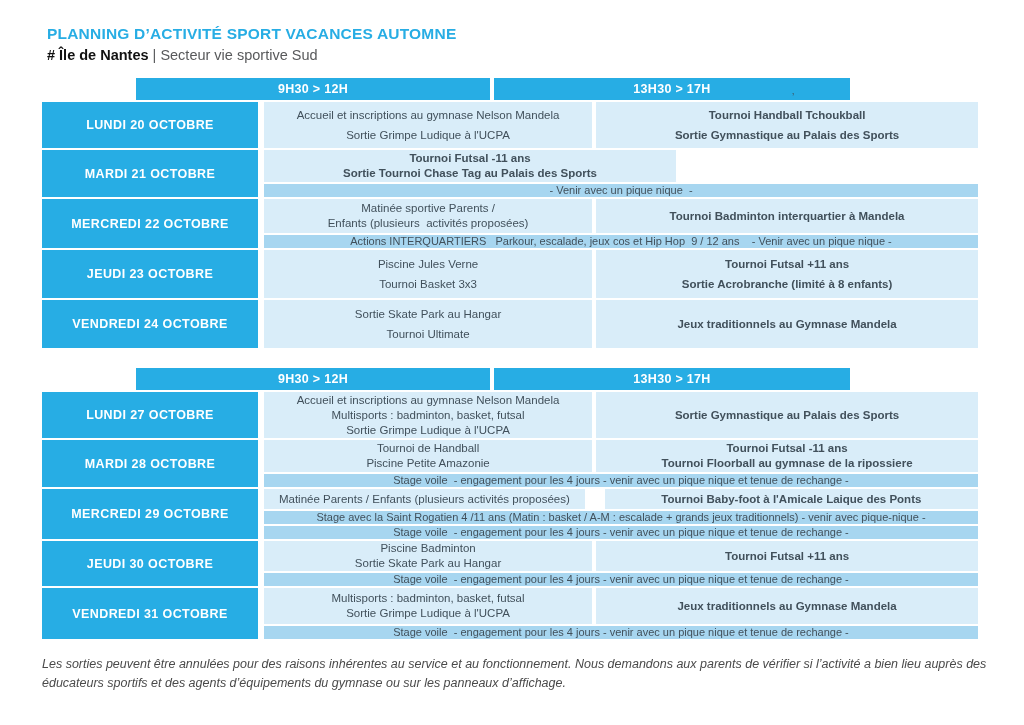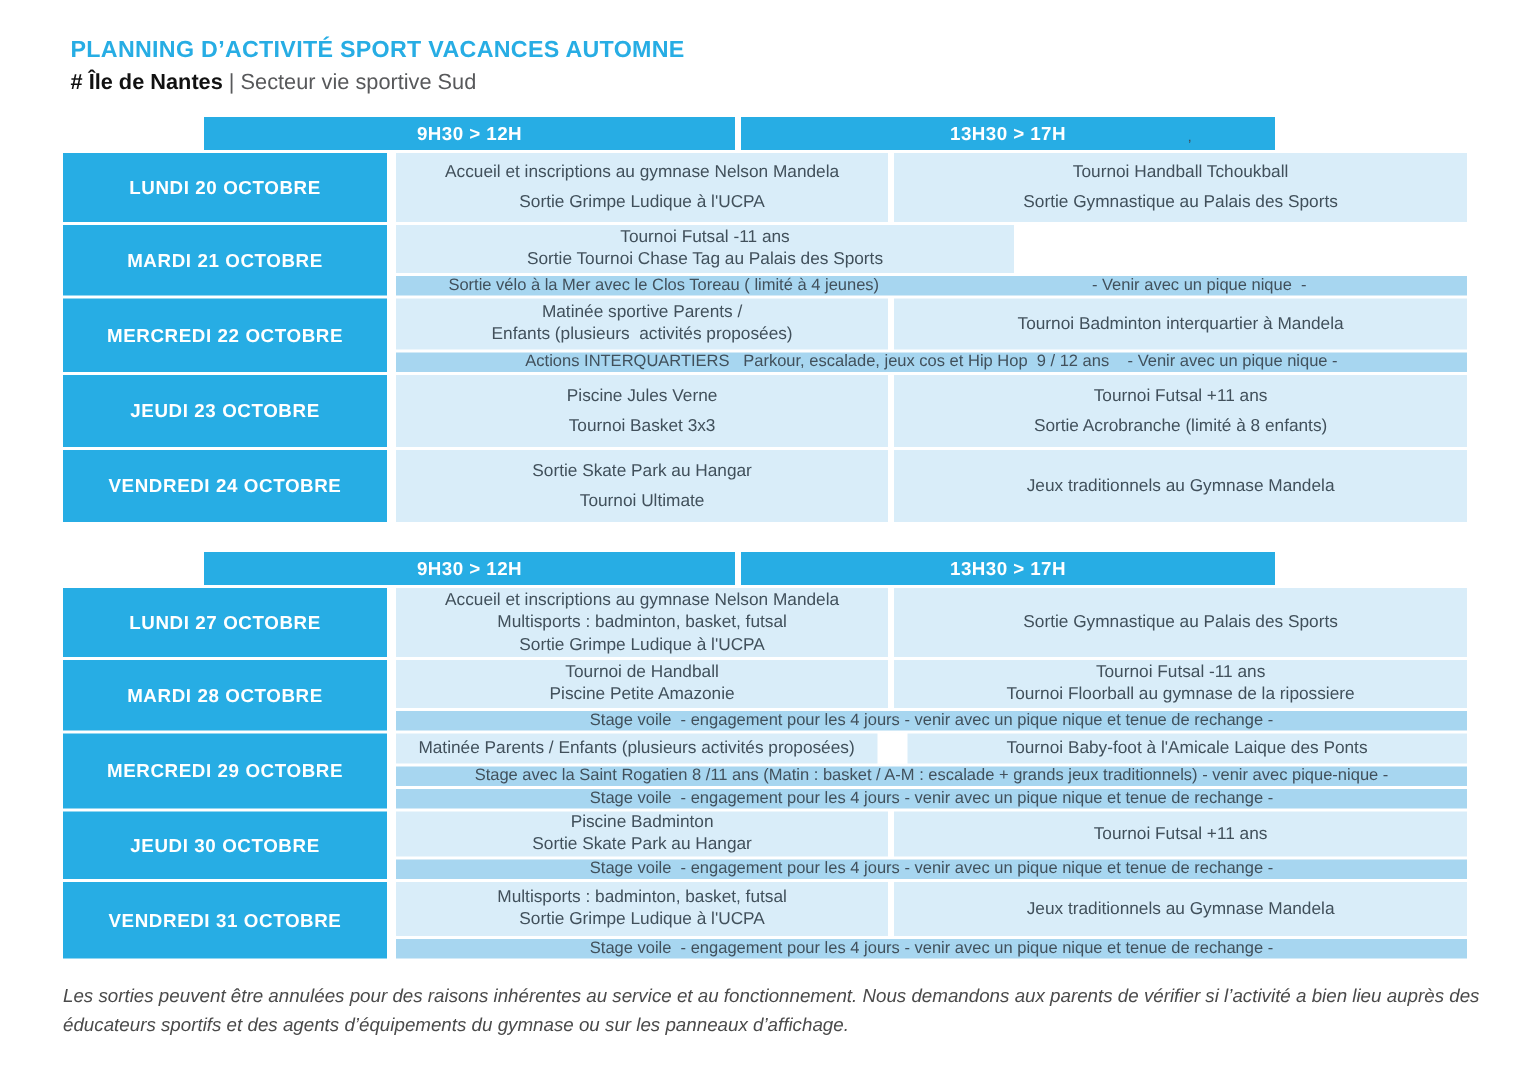--- a/index.html
+++ b/index.html
@@ -37,21 +37,21 @@
     font-size:12.5px;letter-spacing:.4px;display:flex;align-items:center;justify-content:center;
     text-align:center;
   }
   .content{width:714px;display:flex;flex-direction:column;}
   .main-cells{display:flex;}
   .cell{
     background:var(--cell);color:var(--ink);font-size:11.5px;
     display:flex;flex-direction:column;justify-content:center;text-align:center;
   }
   .cell.morning{width:354px;margin-right:4px;}
-  .cell.afternoon{width:412px;}
+  .cell.afternoon{width:412px;font-weight:bold;}
   .cell .line{line-height:15px;white-space:pre;}
   .cell.roomy .line{line-height:20px;}
   .banner{
     margin-top:2px;height:13px;background:var(--banner);color:var(--ink);
     font-size:11px;display:flex;align-items:center;
   }
   .banner .part{flex:1;text-align:center;white-space:pre;line-height:13px;}
   
   .stray-mark{position:absolute;left:792px;top:92px;font-size:10px;color:var(--ink);}
   .doc-footer{
@@ -93,21 +93,20 @@
         <div class="row">
           <div class="day-cell">MARDI 21 OCTOBRE</div>
           <div class="content">
             <div class="main-cells" style="height: 32px;">
               <div class="cell afternoon">
                 <div class="line">Tournoi Futsal -11 ans</div>
                 <div class="line">Sortie Tournoi Chase Tag au Palais des Sports</div>
               </div>
             </div>
             <div class="banner">
-              <div class="part">Sortie vélo à la Mer avec le Clos Toreau ( limité à 4 jeunes)</div>
               <div class="part">- Venir avec un pique nique  -</div>
             </div>
           </div>
         </div>
         <div class="row">
           <div class="day-cell">MERCREDI 22 OCTOBRE</div>
           <div class="content">
             <div class="main-cells" style="height: 34px;">
               <div class="cell morning">
                 <div class="line">Matinée sportive Parents /</div>
@@ -195,21 +194,21 @@
           <div class="content">
             <div class="main-cells" style="height: 20px; gap: 16px;">
               <div class="cell morning">
                 <div class="line">Matinée Parents / Enfants (plusieurs activités proposées)</div>
               </div>
               <div class="cell afternoon">
                 <div class="line">Tournoi Baby-foot à l'Amicale Laique des Ponts</div>
               </div>
             </div>
             <div class="banner">
-              <div class="part">Stage avec la Saint Rogatien 8 /11 ans (Matin : basket / A-M : escalade + grands jeux traditionnels) - venir avec pique-nique -</div>
+              <div class="part">Stage avec la Saint Rogatien 4 /11 ans (Matin : basket / A-M : escalade + grands jeux traditionnels) - venir avec pique-nique -</div>
             </div>
             <div class="banner">
               <div class="part">Stage voile  - engagement pour les 4 jours - venir avec un pique nique et tenue de rechange -</div>
             </div>
           </div>
         </div>
         <div class="row">
           <div class="day-cell">JEUDI 30 OCTOBRE</div>
           <div class="content">
             <div class="main-cells" style="height: 30px;">

